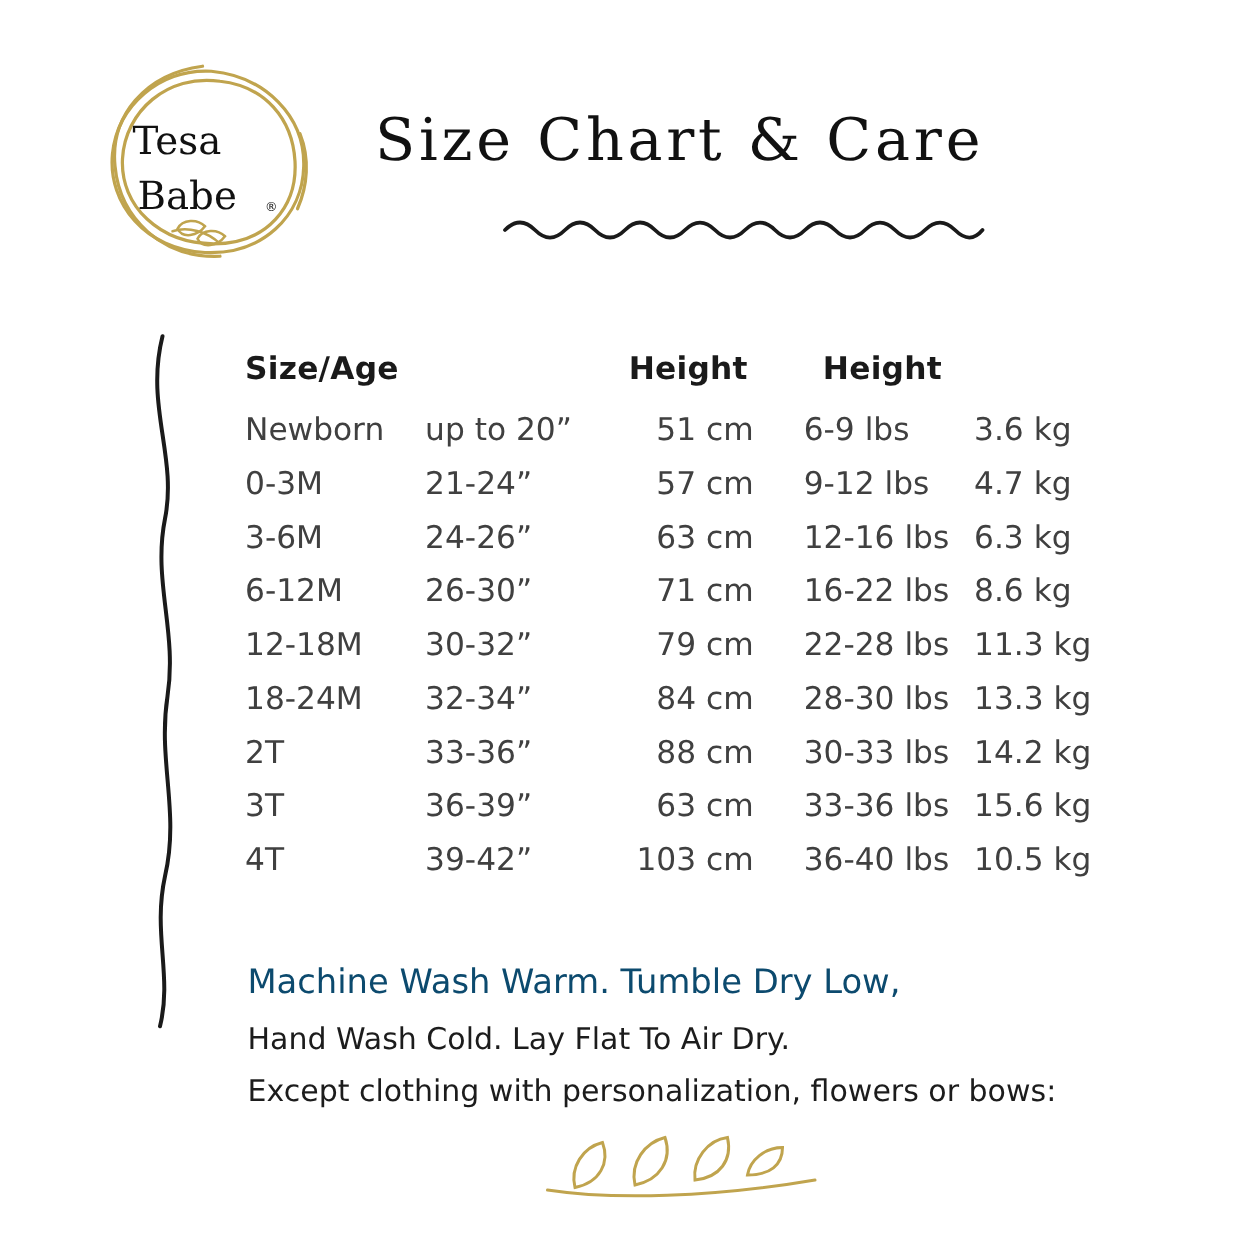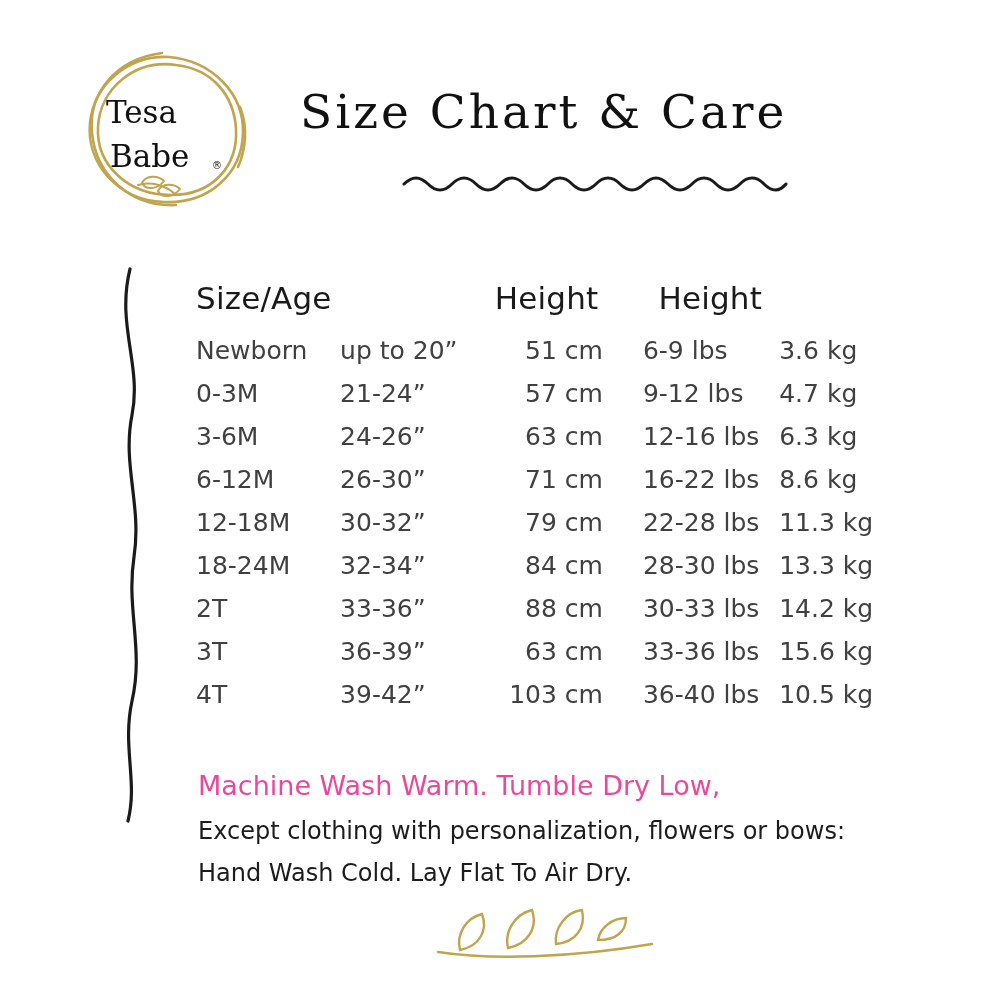--- a/index.html
+++ b/index.html
@@ -47,22 +47,22 @@
 
   
   .table {
     position: absolute;
     left: 196px;
     top: 280px;
     width: 700px;
   }
   .thead {
     display: flex;
-    font-weight: normal;
-    font-size: 31px;
+    font-weight: bold;
+    font-size: 25px;
     letter-spacing: 0.2px;
     margin-bottom: 22px;
   }
   .thead .c-size { width: 148px; }
   .thead .c-height { width: 270px; text-align: right; padding-left: 20px;}
   .thead .c-weight { width: 260px; text-align: left; padding-left: 60px;}
 
   .trow {
     display: flex;
     align-items: baseline;
@@ -80,21 +80,21 @@
   
   .care {
     position: absolute;
     left: 198px;
     top: 770px;
     width: 700px;
   }
   .care .line1 {
     font-size: 27px;
     margin-bottom: 16px;
-    color: #ec4899;
+    color: #0c4a6e;
   }
   .care .line {
     font-size: 24px;
     margin-bottom: 14px;
     color: #1c1c1c;
   }
 
   
   .leaf {
     position: absolute;
@@ -222,22 +222,22 @@
     <div class="c-size">4T</div>
     <div class="c-hin">39-42”</div>
     <div class="c-hcm">103 cm</div>
     <div class="c-wlb">36-40 lbs</div>
     <div class="c-wkg">10.5 kg</div>
   </div>
 </div>
 
 <div class="care">
   <div class="line1">Machine Wash Warm. Tumble Dry Low,</div>
+  <div class="line">Hand Wash Cold. Lay Flat To Air Dry.</div>
   <div class="line">Except clothing with personalization, flowers or bows:</div>
-  <div class="line">Hand Wash Cold. Lay Flat To Air Dry.</div>
 </div>
 
 <div class="leaf">
   <svg width="230" height="80" viewBox="0 0 230 80" fill="none">
     <g stroke="#c0a44e" stroke-width="2.4" fill="none" stroke-linecap="round">
       <path d="M8 52 C60 60 140 58 222 44"></path>
       <path d="M30 50 C26 34 36 18 52 14 C58 30 50 46 30 50 Z"></path>
       <path d="M78 48 C74 30 86 14 102 10 C108 28 98 44 78 48 Z"></path>
       <path d="M126 44 C124 28 136 12 152 10 C156 28 146 42 126 44 Z"></path>
       <path d="M168 40 C170 28 182 18 196 18 C196 32 186 40 168 40 Z"></path>

